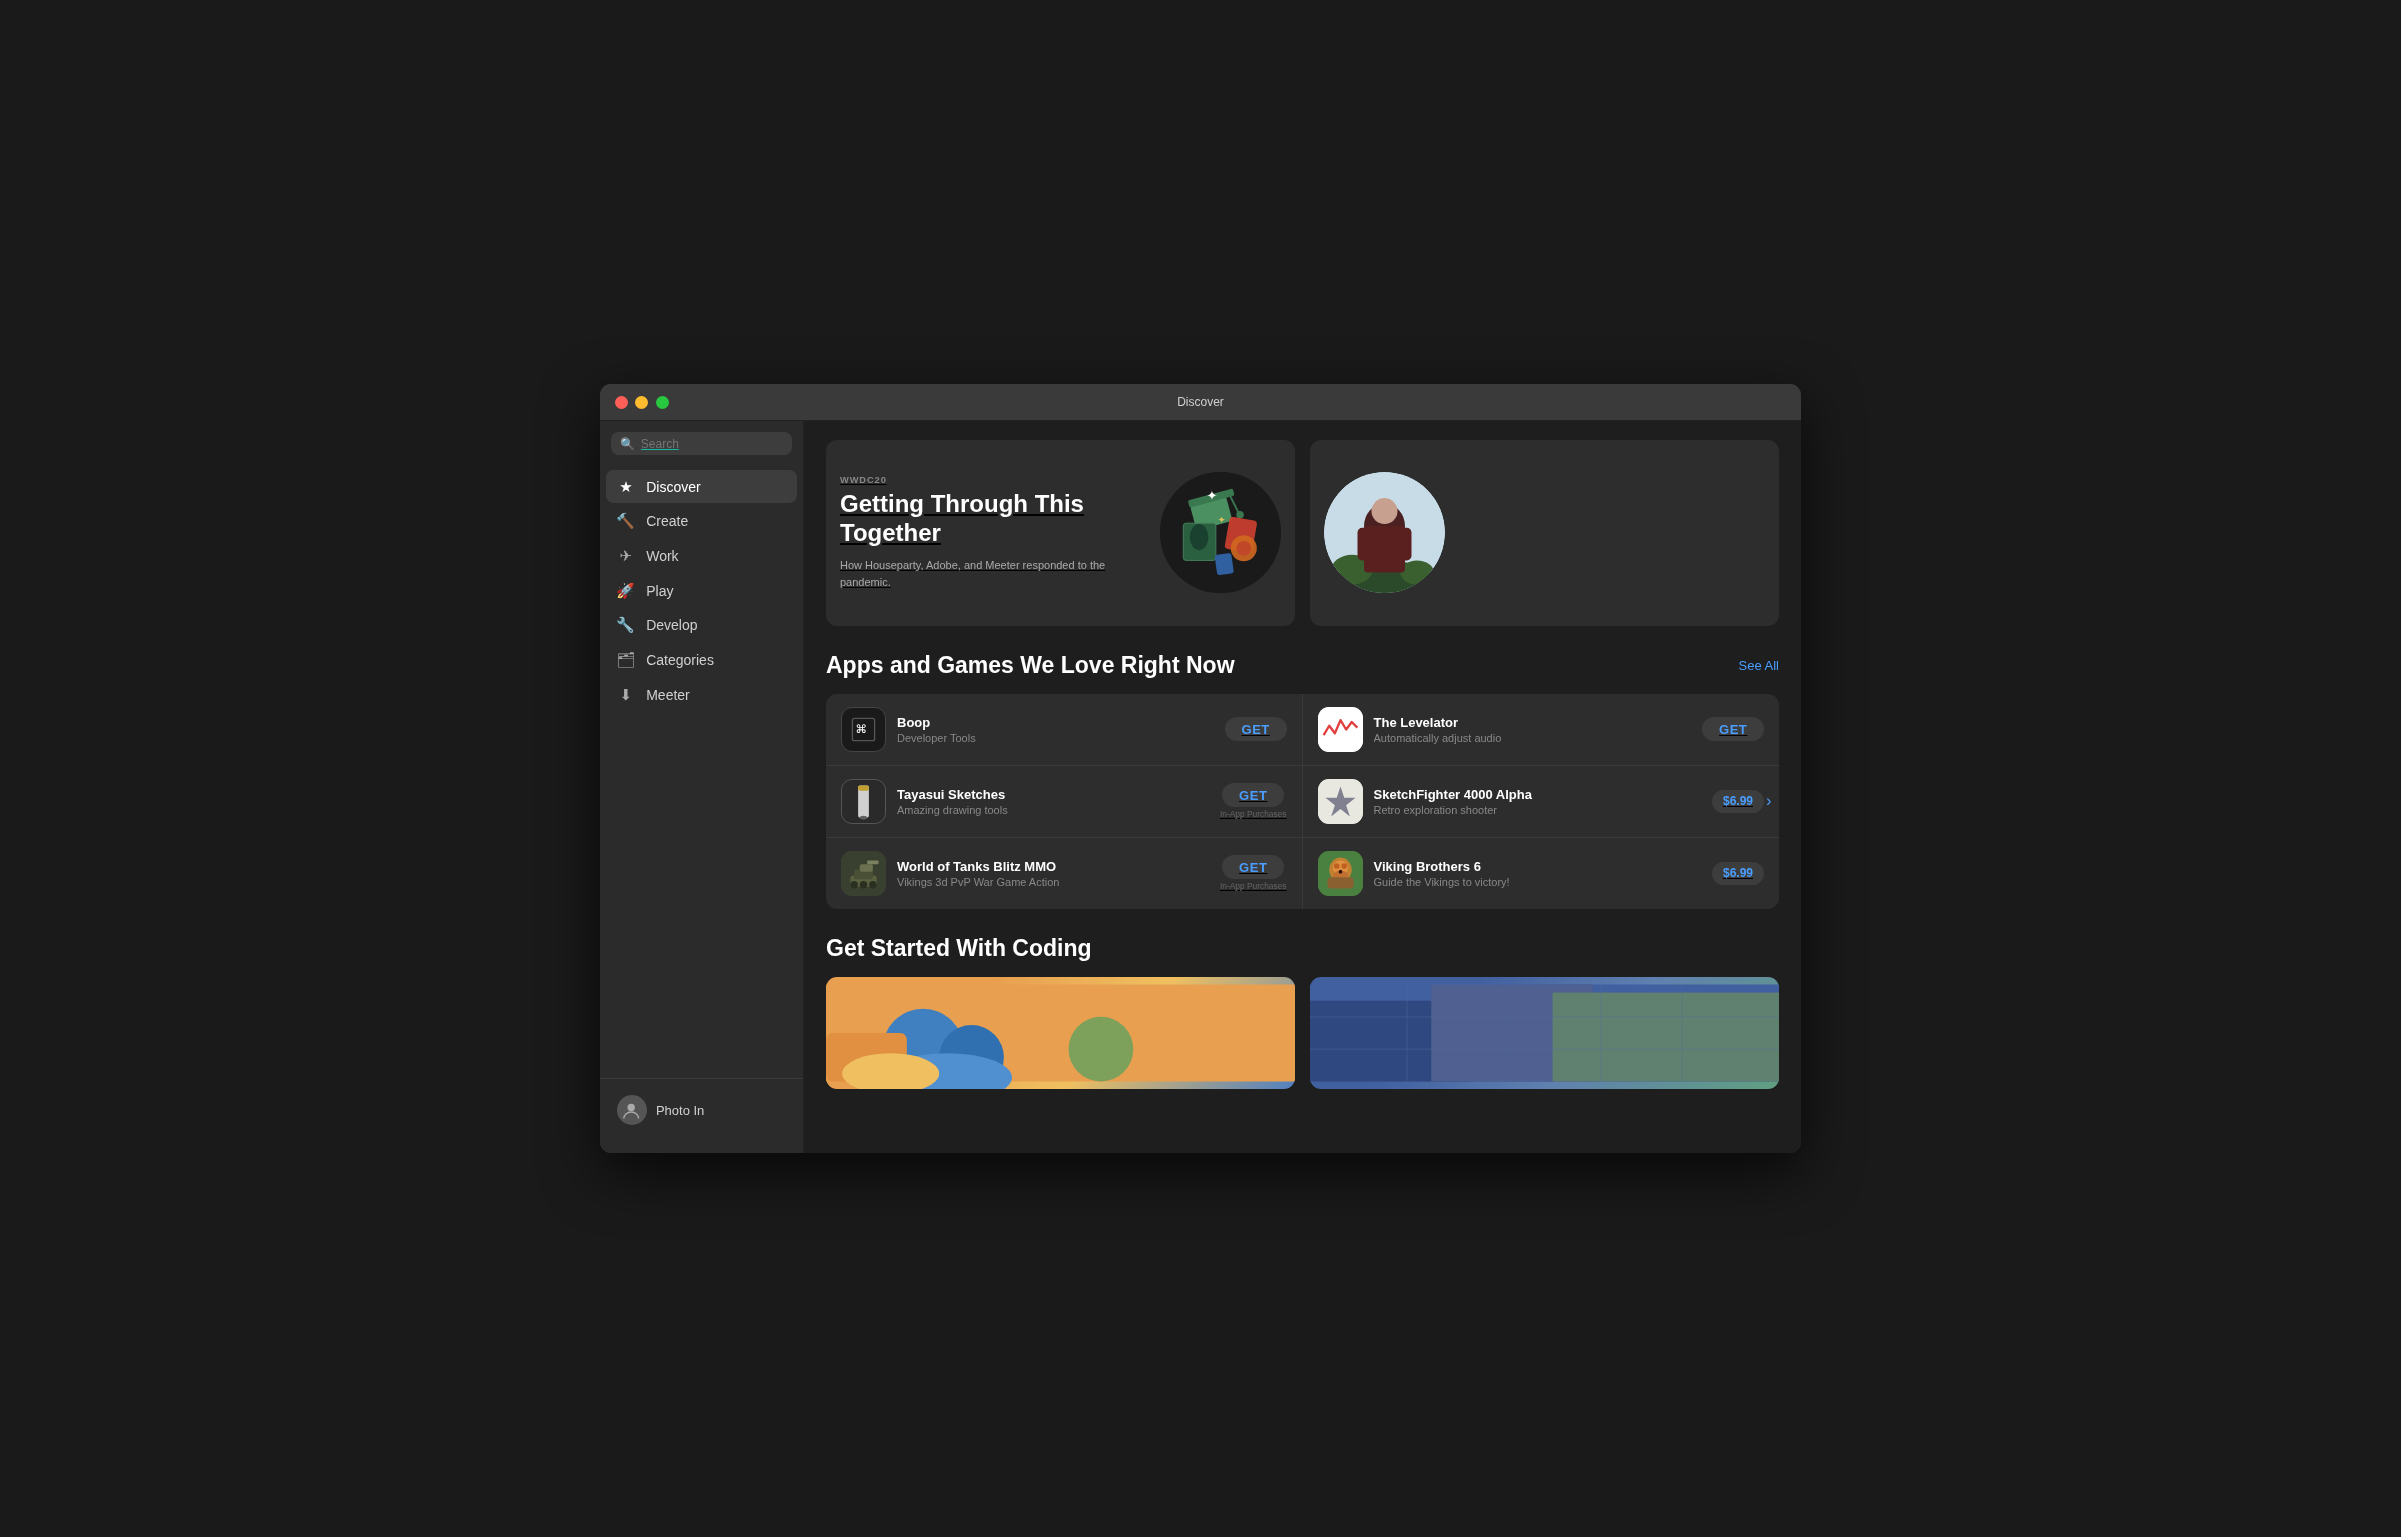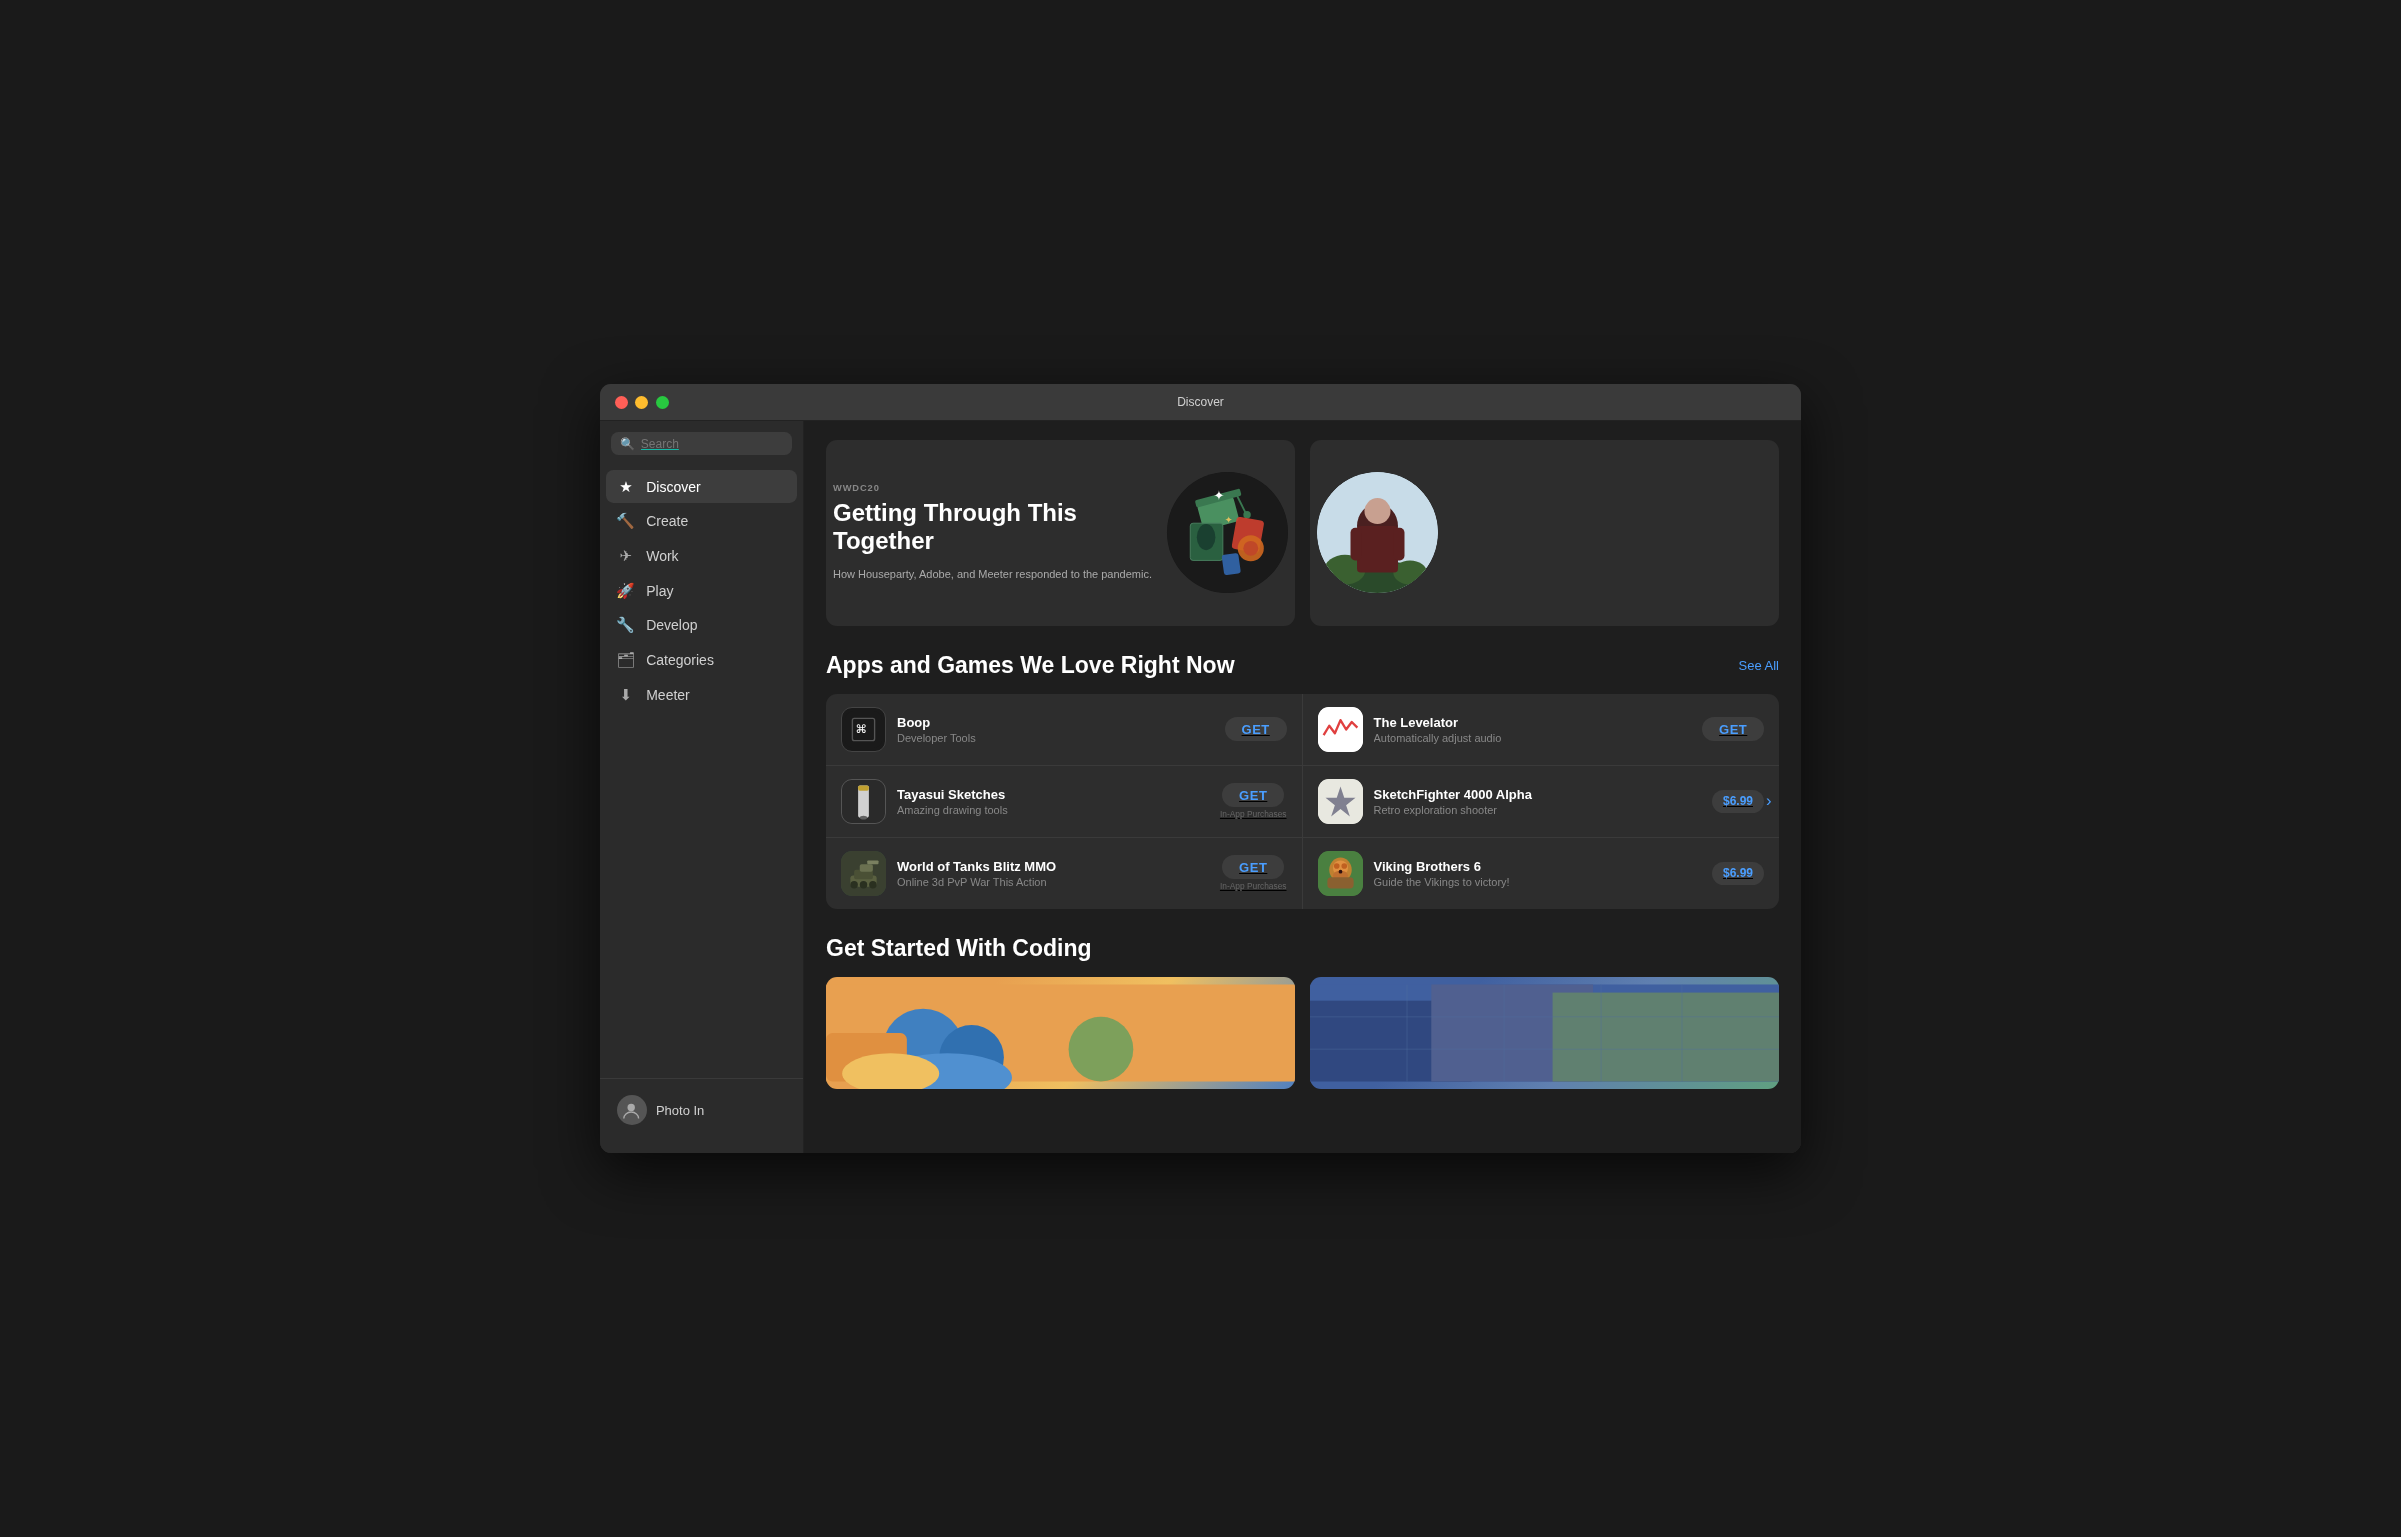--- a/index.html
+++ b/index.html
@@ -154,27 +154,28 @@
     
     .hero-cards {
       display: grid;
       grid-template-columns: 1fr 1fr;
       gap: 15px;
       margin-bottom: 26px;
     }
     .hero-card {
       background: #2d2d2d;
       border-radius: 11px;
-      padding: 7px;
+      padding: 14px;
       min-height: 186px;
       display: flex;
       align-items: center;
       justify-content: space-between;
       overflow: hidden;
       position: relative;
+      text-decoration: underline;
     }
     .hero-card-text { flex: 1; padding-right: 15px; }
     .hero-card-subtitle {
       color: #888;
       font-size: 9.3px;
       font-weight: 700;
       text-transform: uppercase;
       letter-spacing: 0.9px;
       margin-bottom: 5.6px;
     }
@@ -555,21 +556,21 @@
               <rect x="14" y="20" width="20" height="10" rx="2" fill="#4a5035"></rect>
               <rect x="20" y="14" width="14" height="8" rx="2" fill="#6a7050"></rect>
               <rect x="28" y="10" width="12" height="4" rx="1" fill="#7a8060"></rect>
               <circle cx="14" cy="36" r="4" fill="#2a3020"></circle>
               <circle cx="24" cy="36" r="4" fill="#2a3020"></circle>
               <circle cx="34" cy="36" r="4" fill="#2a3020"></circle>
             </svg>
           </div>
           <div class="app-info">
             <div class="app-name">World of Tanks Blitz MMO</div>
-            <div class="app-desc">Online 3d PvP War This Action</div>
+            <div class="app-desc">Vikings 3d PvP War Game Action</div>
           </div>
           <div class="app-action">
             <button class="get-btn">GET</button>
             <span class="in-app-text">In-App Purchases</span>
           </div>
         </div>
 
         <div class="app-item">
           <div class="app-icon viking-icon">
             <svg width="45" height="45" viewBox="0 0 48 48">

